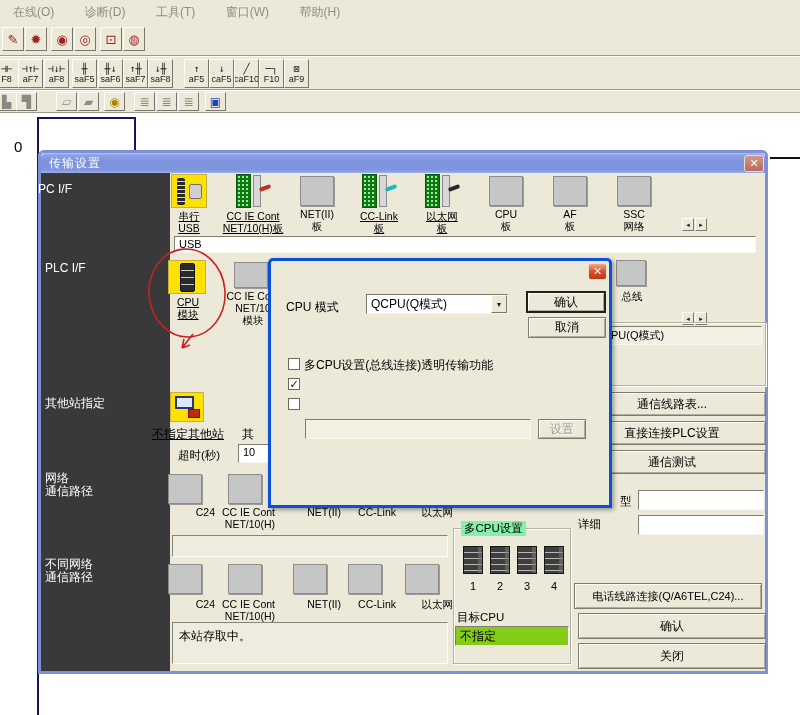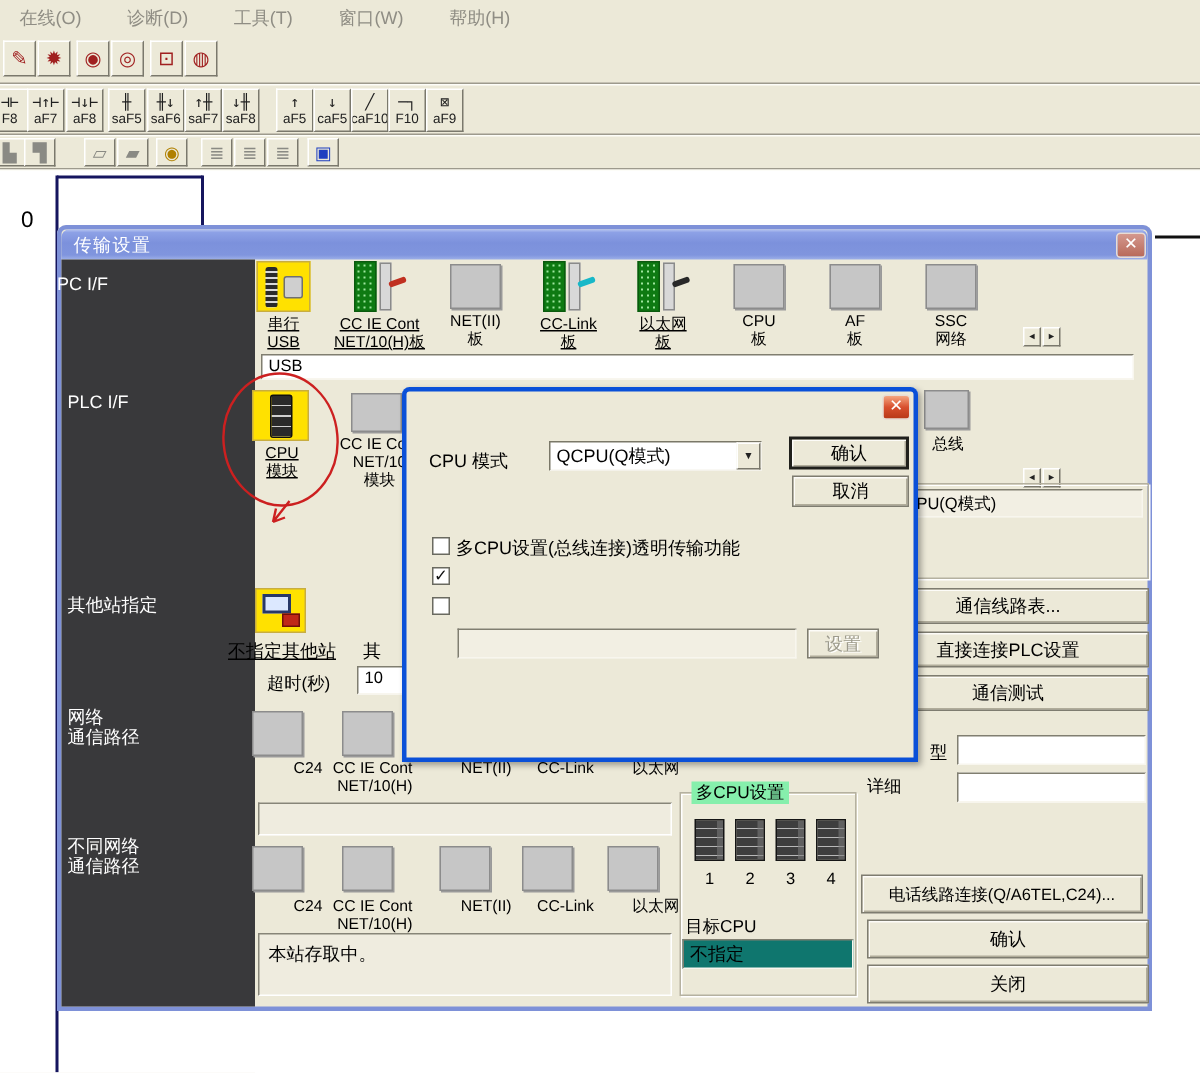--- a/index.html
+++ b/index.html
@@ -346,21 +346,21 @@
     <div class="clabel" style="left:423px;top:371px;background:#86efac;padding:0 3px;font-size:11.5px">多CPU设置</div>
     <span class="ic-mini" style="left:425px;top:396px"></span>
     <span class="ic-mini" style="left:452px;top:396px"></span>
     <span class="ic-mini" style="left:479px;top:396px"></span>
     <span class="ic-mini" style="left:506px;top:396px"></span>
     <div class="clabel ctr" style="left:425px;top:430px;width:20px;font-size:11px">1</div>
     <div class="clabel ctr" style="left:452px;top:430px;width:20px;font-size:11px">2</div>
     <div class="clabel ctr" style="left:479px;top:430px;width:20px;font-size:11px">3</div>
     <div class="clabel ctr" style="left:506px;top:430px;width:20px;font-size:11px">4</div>
     <div class="clabel" style="left:419px;top:460px;font-size:11.5px">目标CPU</div>
-    <div class="sunk" style="left:417px;top:476px;width:114px;height:20px;background:#0f766e;font-size:12px">不指定</div>
+    <div class="sunk" style="left:417px;top:476px;width:114px;height:20px;background:#84cc16;font-size:12px">不指定</div>
 
     <div class="clabel" style="left:582px;top:344px;font-size:11.5px">型</div>
     <div class="sunk" style="left:600px;top:340px;width:126px;height:20px"></div>
     <div class="clabel" style="left:540px;top:367px;font-size:11.5px">详细</div>
     <div class="sunk" style="left:600px;top:365px;width:126px;height:20px"></div>
 
     <div class="b3d" style="left:536px;top:433px;width:188px;height:26px;font-size:11px">电话线路连接(Q/A6TEL,C24)...</div>
     <div class="b3d" style="left:540px;top:463px;width:188px;height:26px">确认</div>
     <div class="b3d" style="left:540px;top:493px;width:188px;height:26px">关闭</div>
   </div>

